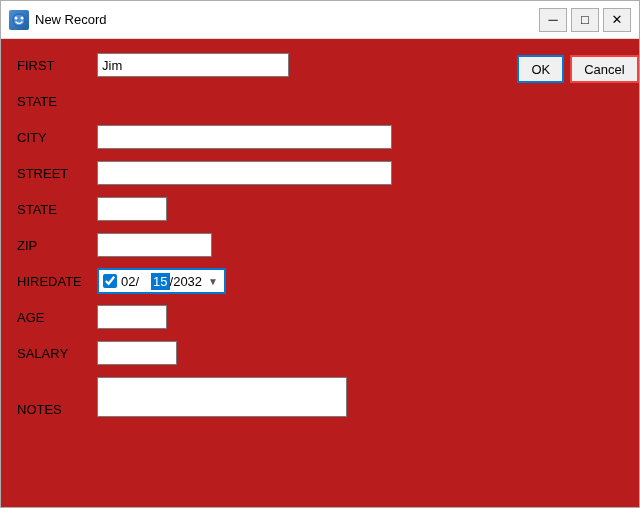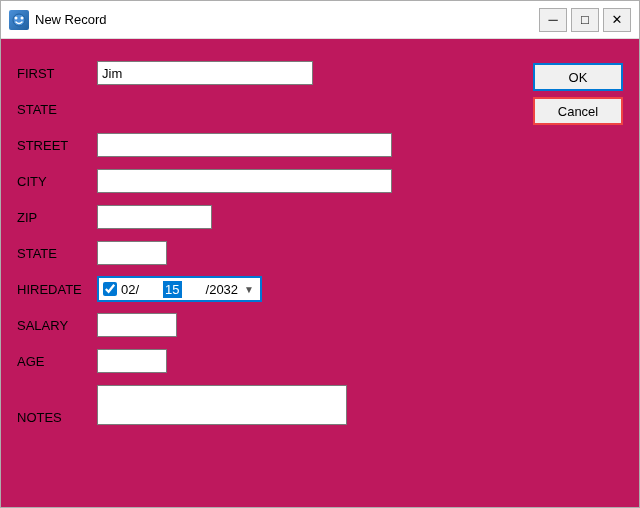--- a/index.html
+++ b/index.html
@@ -12,21 +12,21 @@
       align-items: flex-start;
       justify-content: flex-start;
       width: 640px;
       height: 508px;
       overflow: hidden;
     }
 
     .window {
       width: 640px;
       height: 508px;
-      background: #be185d;
+      background: #b91c1c;
       border: 1px solid #adadad;
       box-shadow: 2px 2px 8px rgba(0,0,0,0.3);
       display: flex;
       flex-direction: column;
     }
 
     .title-bar {
       background: #fff;
       height: 38px;
       display: flex;
@@ -70,21 +70,21 @@
       display: flex;
       align-items: center;
       justify-content: center;
       font-size: 13px;
       color: #000;
     }
 
     .content {
       display: flex;
       flex: 1;
-      padding: 20px 16px;
+      padding: 12px 16px;
       gap: 12px;
     }
 
     .form-section {
       flex: 1;
     }
 
     .form-row {
       display: flex;
       align-items: center;
@@ -103,21 +103,21 @@
     .form-input {
       height: 24px;
       border: 1px solid #7a7a7a;
       background: white;
       padding: 0 4px;
       font-size: 13px;
       font-family: 'Segoe UI', Tahoma, sans-serif;
       outline: none;
     }
 
-    .input-first { width: 216px; }
+    .input-first { width: 192px; }
     .input-last { width: 200px; }
     .input-street { width: 295px; }
     .input-city { width: 295px; }
     .input-state { width: 70px; }
     .input-zip { width: 115px; }
     .input-married { width: 70px; }
     .input-age { width: 70px; }
     .input-salary { width: 80px; }
     .input-notes { width: 250px; height: 40px; }
 
@@ -134,45 +134,46 @@
     .hiredate-checkbox {
       width: 14px;
       height: 14px;
       accent-color: #0078d4;
     }
 
     .hiredate-text {
       font-size: 13px;
       display: flex;
       align-items: center;
-      gap: 24px;
     }
 
     .hiredate-day-highlight {
       background: #0078d4;
       color: white;
       padding: 1px 2px;
+      margin-left: 12px;
     }
 
     .hiredate-dropdown {
       background: none;
       border: none;
       cursor: pointer;
       font-size: 10px;
       color: #555;
       padding: 0 2px;
     }
 
     .buttons-section {
       display: flex;
-      flex-direction: column;
+      flex-direction: row;
       gap: 6px;
       padding-top: 4px;
       width: 90px;
       flex-shrink: 0;
+      justify-content: center;
     }
 
     .btn {
       height: 28px;
       border: 2px solid #ef4444;
       background: #f0f0f0;
       cursor: pointer;
       font-size: 13px;
       font-family: 'Segoe UI', Tahoma, sans-serif;
       padding: 0 12px;
@@ -212,61 +213,61 @@
       <div class="form-row">
         <label class="form-label">FIRST</label>
         <input class="form-input input-first" type="text" value="Jim" style="">
       </div>
 
       <div class="form-row">
         <label class="form-label">STATE</label>
       </div>
 
       <div class="form-row">
+        <label class="form-label">CITY</label>
+        <input class="form-input input-city" type="text" value="" style="">
+      </div>
+
+      <div class="form-row">
         <label class="form-label">STREET</label>
         <input class="form-input input-street" type="text" value="" style="">
       </div>
 
       <div class="form-row">
-        <label class="form-label">CITY</label>
-        <input class="form-input input-city" type="text" value="" style="">
+        <label class="form-label">STATE</label>
+        <input class="form-input input-state" type="text" value="" style="">
       </div>
 
       <div class="form-row">
         <label class="form-label">ZIP</label>
         <input class="form-input input-zip" type="text" value="" style="">
-      </div>
-
-      <div class="form-row">
-        <label class="form-label">STATE</label>
-        <input class="form-input input-state" type="text" value="" style="">
       </div>
 
       <div class="form-row">
         <label class="form-label">HIREDATE</label>
         <div class="hiredate-container">
           <input type="checkbox" class="hiredate-checkbox" checked="" style="">
           <span class="hiredate-text">
             <span>02/</span>
               <span class="hiredate-day-highlight">15</span>
               <span>/2032</span>
           </span>
           <span class="hiredate-dropdown">▼</span>
         </div>
       </div>
 
 
       <div class="form-row">
+        <label class="form-label">AGE</label>
+        <input class="form-input input-age" type="text" value="" style="">
+      </div>
+
+      <div class="form-row">
         <label class="form-label">SALARY</label>
         <input class="form-input input-salary" type="text" value="" style="">
-      </div>
-
-      <div class="form-row">
-        <label class="form-label">AGE</label>
-        <input class="form-input input-age" type="text" value="" style="">
       </div>
 
       <div class="form-row" style="align-items: flex-end; padding-top: 2px;">
         <label class="form-label">NOTES</label>
         <textarea class="form-input input-notes" style="resize: none; padding-top: 2px;"></textarea>
       </div>
 
     </div>
 
     <div class="buttons-section">

